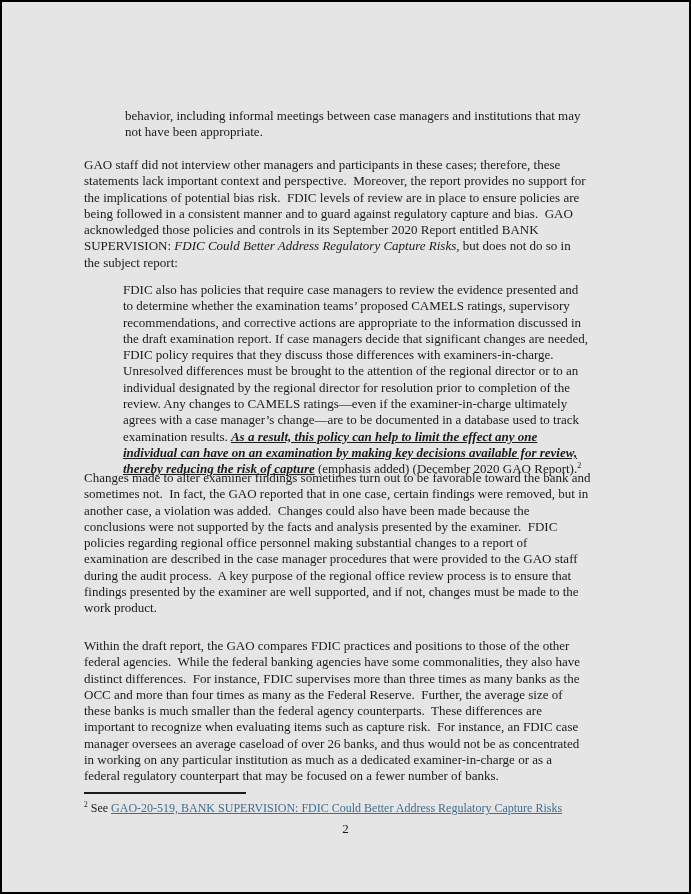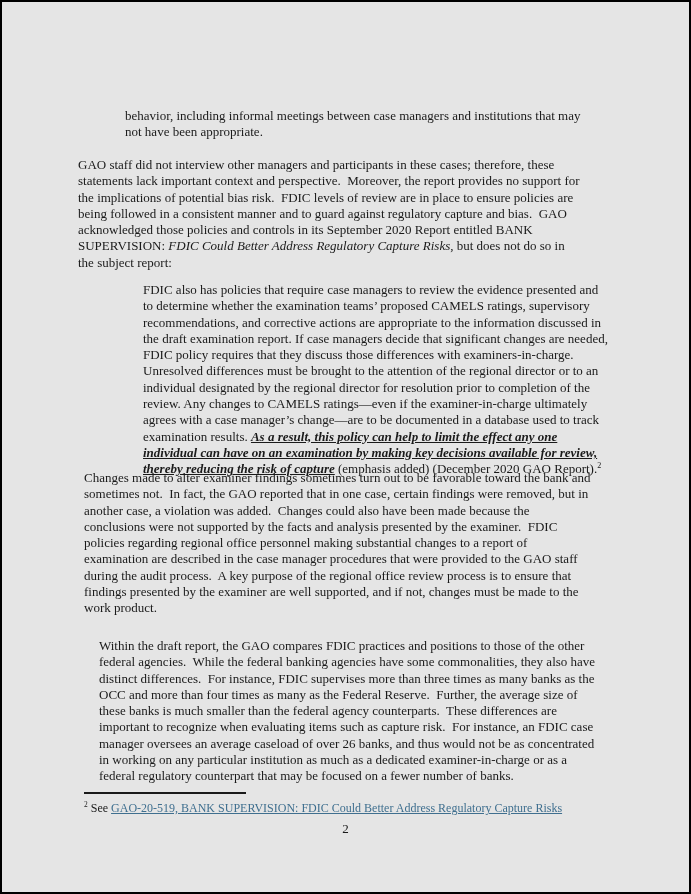--- a/index.html
+++ b/index.html
@@ -20,24 +20,24 @@
     white-space: pre;
     font-size: 13px;
     line-height: 16.3px;
     color: #1a1a1a;
   }
   .run-i  { font-style: italic; margin-top: 40px; }
   .run-bi { font-style: italic; font-weight: bold; text-decoration: underline; }
   .run-sup { vertical-align: super; font-size: 0.62em; line-height: 0; }
   .run-link { text-decoration: underline; cursor: pointer; }
   .p-carry   { left: 123px; top: 106px; }
-  .p-gao     { left: 76px;  top: 155px; }
-  .p-quote   { left: 141px; top: 280px; }
+  .p-gao     { left: 82px;  top: 155px; }
+  .p-quote   { left: 121px; top: 280px; }
   .p-changes { left: 82px;  top: 468px; }
-  .p-within  { left: 82px;  top: 636px; margin-left: 15px; }
+  .p-within  { left: 82px;  top: 636px; }
   .fn-rule {
     position: absolute;
     left: 82px; top: 790px;
     width: 162px; height: 2px;
     background: #1a1a1a;
   }
   .footnote {
     position: absolute;
     left: 82px; top: 799px;
     white-space: pre;

